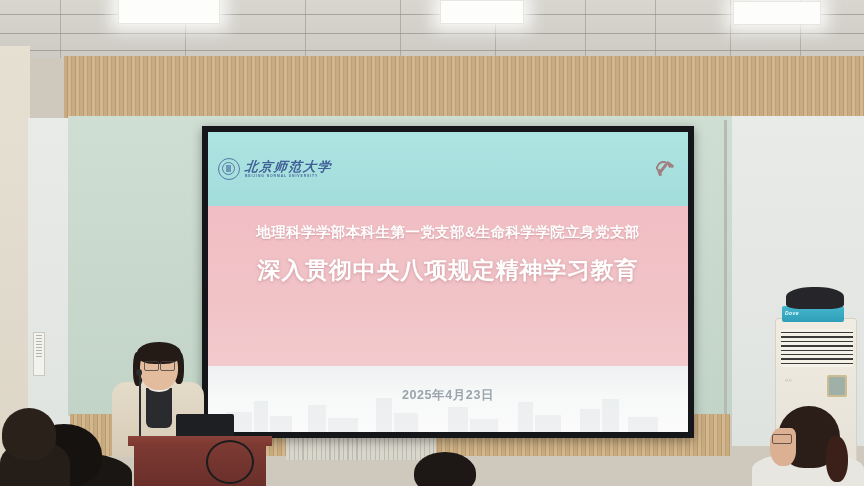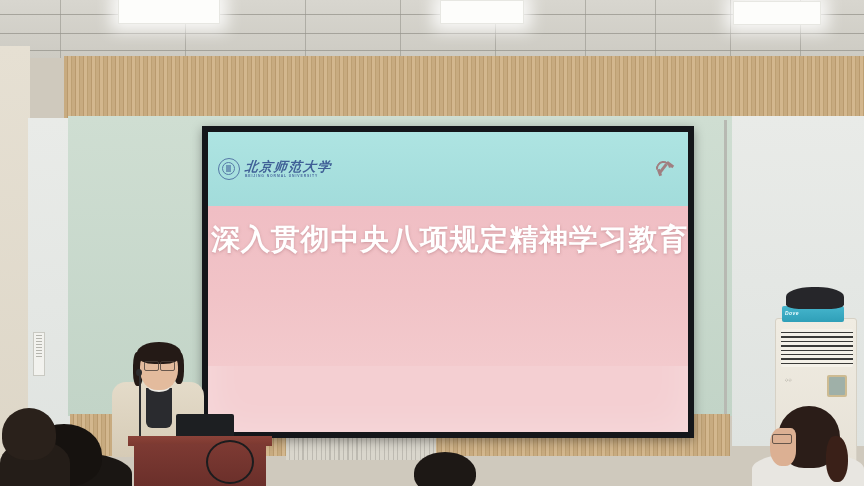--- a/index.html
+++ b/index.html
@@ -206,27 +206,26 @@
   .slide-sub {
     margin-top: 17px;
     font-size: 14.5px;
     font-weight: 700;
     color: #ffffff;
     letter-spacing: .4px;
     text-shadow: 0 1px 2px rgba(170,110,118,.45);
   }
   .slide-title {
     margin-top: 11px;
-    font-size: 29px;
+    font-size: 23px;
     font-weight: 700;
     color: #ffffff;
     letter-spacing: .8px;
     line-height: 1.55;
     text-shadow: 0 1px 3px rgba(170,110,118,.5);
-    text-align: right;
   }
   .slide-footer {
     position: absolute;
     left: 0; right: 0; bottom: 0;
     height: 22%;
     background: linear-gradient(180deg,#eef0f1,#f7f8f8 45%,#fbfbfb);
     overflow: hidden;
   }
   .skyline {
     position: absolute;
@@ -458,23 +457,43 @@
         </div>
         <div class="cpc-emblem">
           <span class="sickle"></span>
           <span class="sickle-stem"></span>
           <span class="hammer-head"></span>
           <span class="hammer-handle"></span>
         </div>
       </div>
 
       <div class="slide-body">
+        <div class="slide-sub">地理科学学部本科生第一党支部&amp;生命科学学院立身党支部</div>
         <div class="slide-title">深入贯彻中央八项规定精神学习教育</div>
       </div>
 
+      <div class="slide-footer">
+        <div class="skyline">
+          <span style="left:18px;  width:26px; height:20px;"></span>
+          <span style="left:46px;  width:14px; height:31px;"></span>
+          <span style="left:62px;  width:22px; height:16px;"></span>
+          <span style="left:100px; width:18px; height:27px;"></span>
+          <span style="left:120px; width:30px; height:14px;"></span>
+          <span style="left:168px; width:16px; height:34px;"></span>
+          <span style="left:186px; width:24px; height:19px;"></span>
+          <span style="left:240px; width:20px; height:25px;"></span>
+          <span style="left:262px; width:28px; height:13px;"></span>
+          <span style="left:310px; width:15px; height:30px;"></span>
+          <span style="left:327px; width:26px; height:17px;"></span>
+          <span style="left:372px; width:20px; height:23px;"></span>
+          <span style="left:394px; width:17px; height:33px;"></span>
+          <span style="left:420px; width:30px; height:15px;"></span>
+        </div>
+        <div class="slide-date">2025年4月23日</div>
+      </div>
 
     </div>
   </div>
 
   <div class="presenter-body" style="left:112px; top:382px; width:92px; height:75px;"></div>
   <div class="presenter-inner" style="left:146px; top:388px; width:26px; height:40px;"></div>
   <div class="presenter-collar" style="left:148px; top:382px; width:22px; height:10px;"></div>
   <div class="presenter-hair-side" style="left:133px; top:352px; width:10px; height:34px;"></div>
   <div class="presenter-hair-side" style="left:174px; top:352px; width:10px; height:32px;"></div>
   <div class="presenter-head" style="left:140px; top:346px; width:38px; height:44px;"></div>

